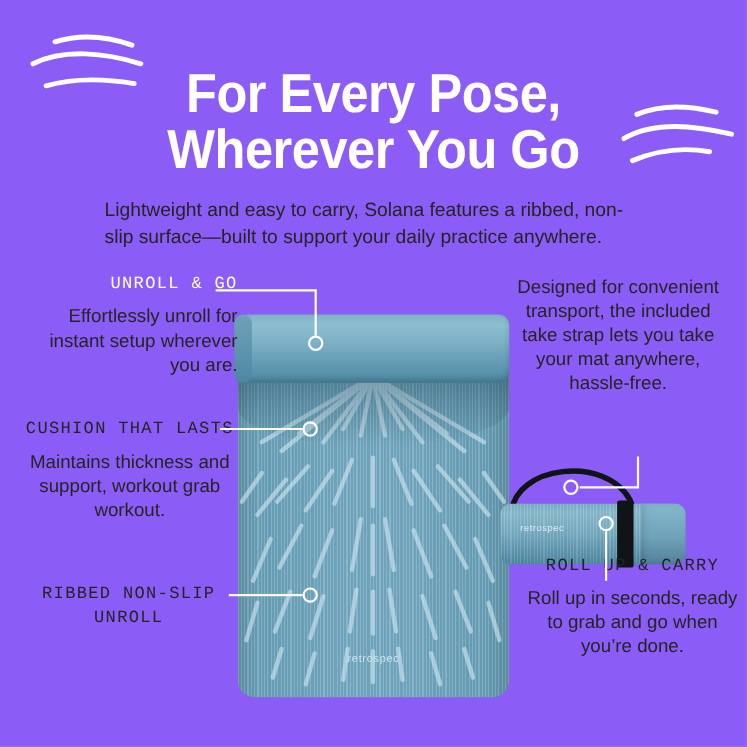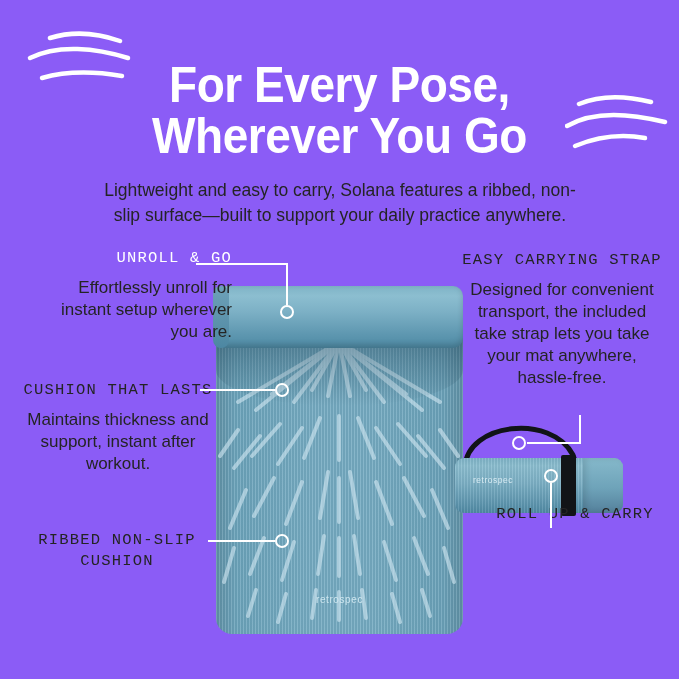--- a/index.html
+++ b/index.html
@@ -46,21 +46,21 @@
     z-index: 4;
   }
   .headline .l1, .headline .l2 { display: block; white-space: nowrap; }
 
   
   .subtitle {
     position: absolute;
     left: 95px;
     top: 160px;
     width: 490px;
-    text-align: center;
+    text-align: left;
     color: #242424;
     font-size: 17.5px;
     line-height: 25px;
     z-index: 4;
   }
 
   
   .mat-wrap {
     position: absolute;
     left: 216px;
@@ -226,21 +226,21 @@
     font-size: 17px;
     line-height: 22px;
     margin: 0;
     color: #242424;
   }
   .callout.light .c-title { color: #ffffff; }
   .callout.dark  .c-title { color: #242424; }
   .ta-r { text-align: right; }
   .ta-c { text-align: center; }
 
-  .co-unroll  { left: 36px;  top: 248px; width: 196px; }
+  .co-unroll  { left: 20px;  top: 248px; width: 196px; }
   .co-cushion { left: 20px;  top: 380px; width: 196px; }
   .co-ribbed  { left: 18px;  top: 530px; width: 198px; }
   .co-strap   { left: 462px; top: 250px; width: 200px; }
   .co-rollup  { left: 462px; top: 504px; width: 200px; padding-left: 13px; }
 
   
   .leaders {
     position: absolute;
     left: 0; top: 0;
     width: 679px; height: 679px;
@@ -364,29 +364,29 @@
     <circle cx="551" cy="476" r="6" stroke="#ffffff" stroke-width="2" fill="none"></circle>
   </svg>
 
   <div class="callout light co-unroll ta-r">
     <div class="c-title">UNROLL &amp; GO</div>
     <p class="c-body">Effortlessly unroll for instant setup wherever you are.</p>
   </div>
 
   <div class="callout dark co-cushion ta-c">
     <div class="c-title">CUSHION THAT LASTS</div>
-    <p class="c-body">Maintains thickness and support, instant after workout.</p>
+    <p class="c-body">Maintains thickness and support, workout grab workout.</p>
   </div>
 
   <div class="callout dark co-ribbed ta-c">
-    <div class="c-title">RIBBED NON-SLIP CUSHION</div>
+    <div class="c-title">RIBBED NON-SLIP UNROLL</div>
   </div>
 
   <div class="callout dark co-strap ta-c">
-    <div class="c-title">EASY CARRYING STRAP</div>
     <p class="c-body">Designed for convenient transport, the included take strap lets you take your mat anywhere, hassle-free.</p>
   </div>
 
   <div class="callout dark co-rollup ta-c">
     <div class="c-title">ROLL UP &amp; CARRY</div>
+    <p class="c-body">Roll up in seconds, ready to grab and go when you’re done.</p>
   </div>
 
 </div>
 
 </body></html>

